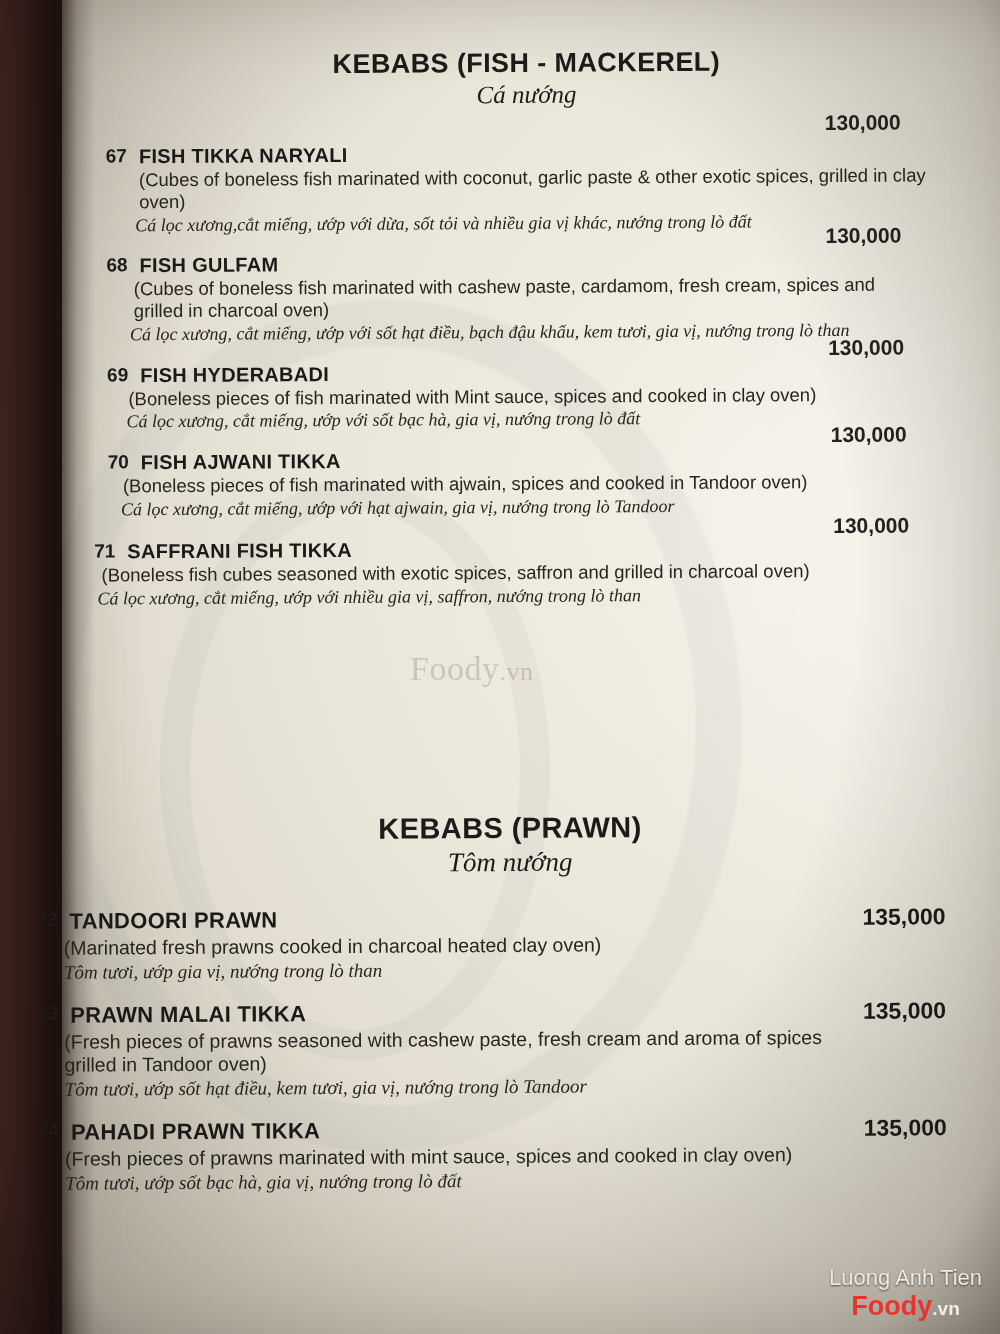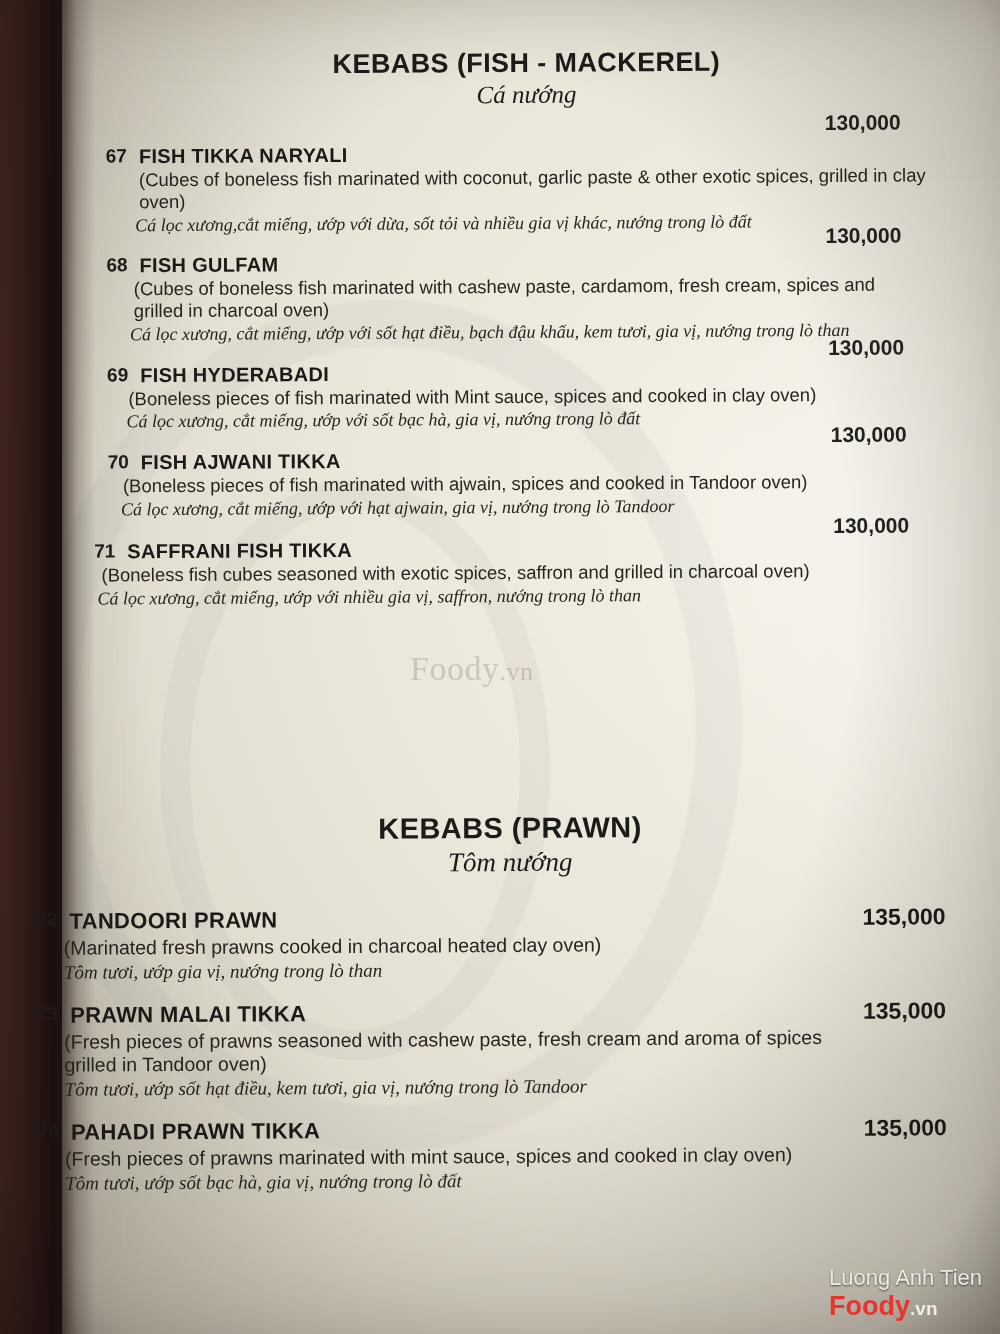--- a/index.html
+++ b/index.html
@@ -209,21 +209,21 @@
     color: rgba(120,118,112,0.30);
     letter-spacing: 0.5px;
     pointer-events: none;
   }
   .wm-center .vn { color: rgba(150,110,105,0.33); font-size: 26px; }
 
   .wm-corner {
     position: absolute;
     right: 18px; bottom: 14px;
     z-index: 25;
-    text-align: left;
+    text-align: center;
     color: #f2eee9;
     font-family: "Liberation Sans", sans-serif;
   }
   .wm-corner .who {
     font-size: 22px;
     color: #efeae4;
     text-shadow: 0 1px 2px rgba(0,0,0,0.6);
   }
   .wm-corner .brand {
     font-size: 27px;

